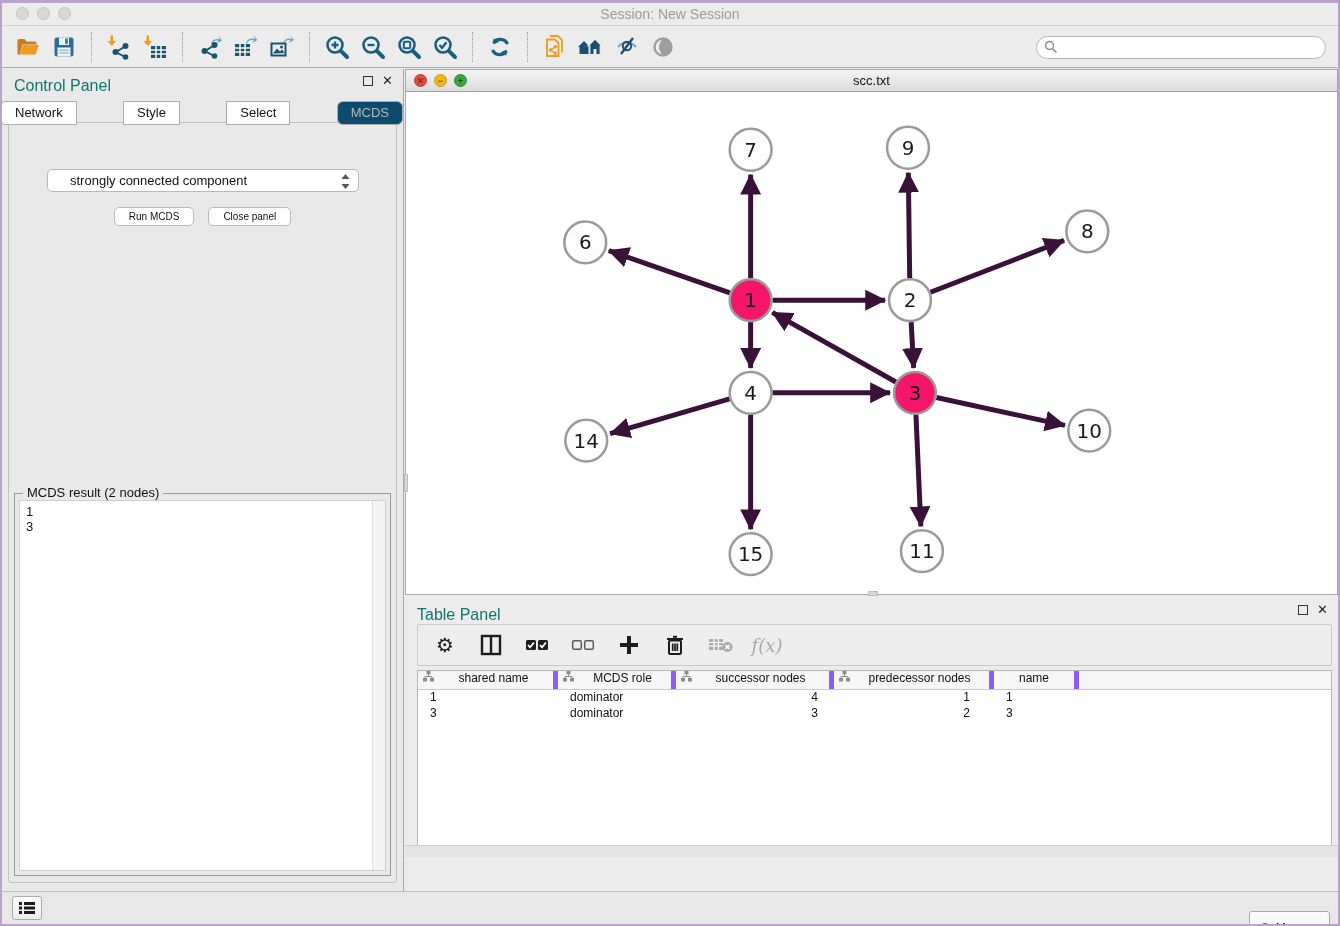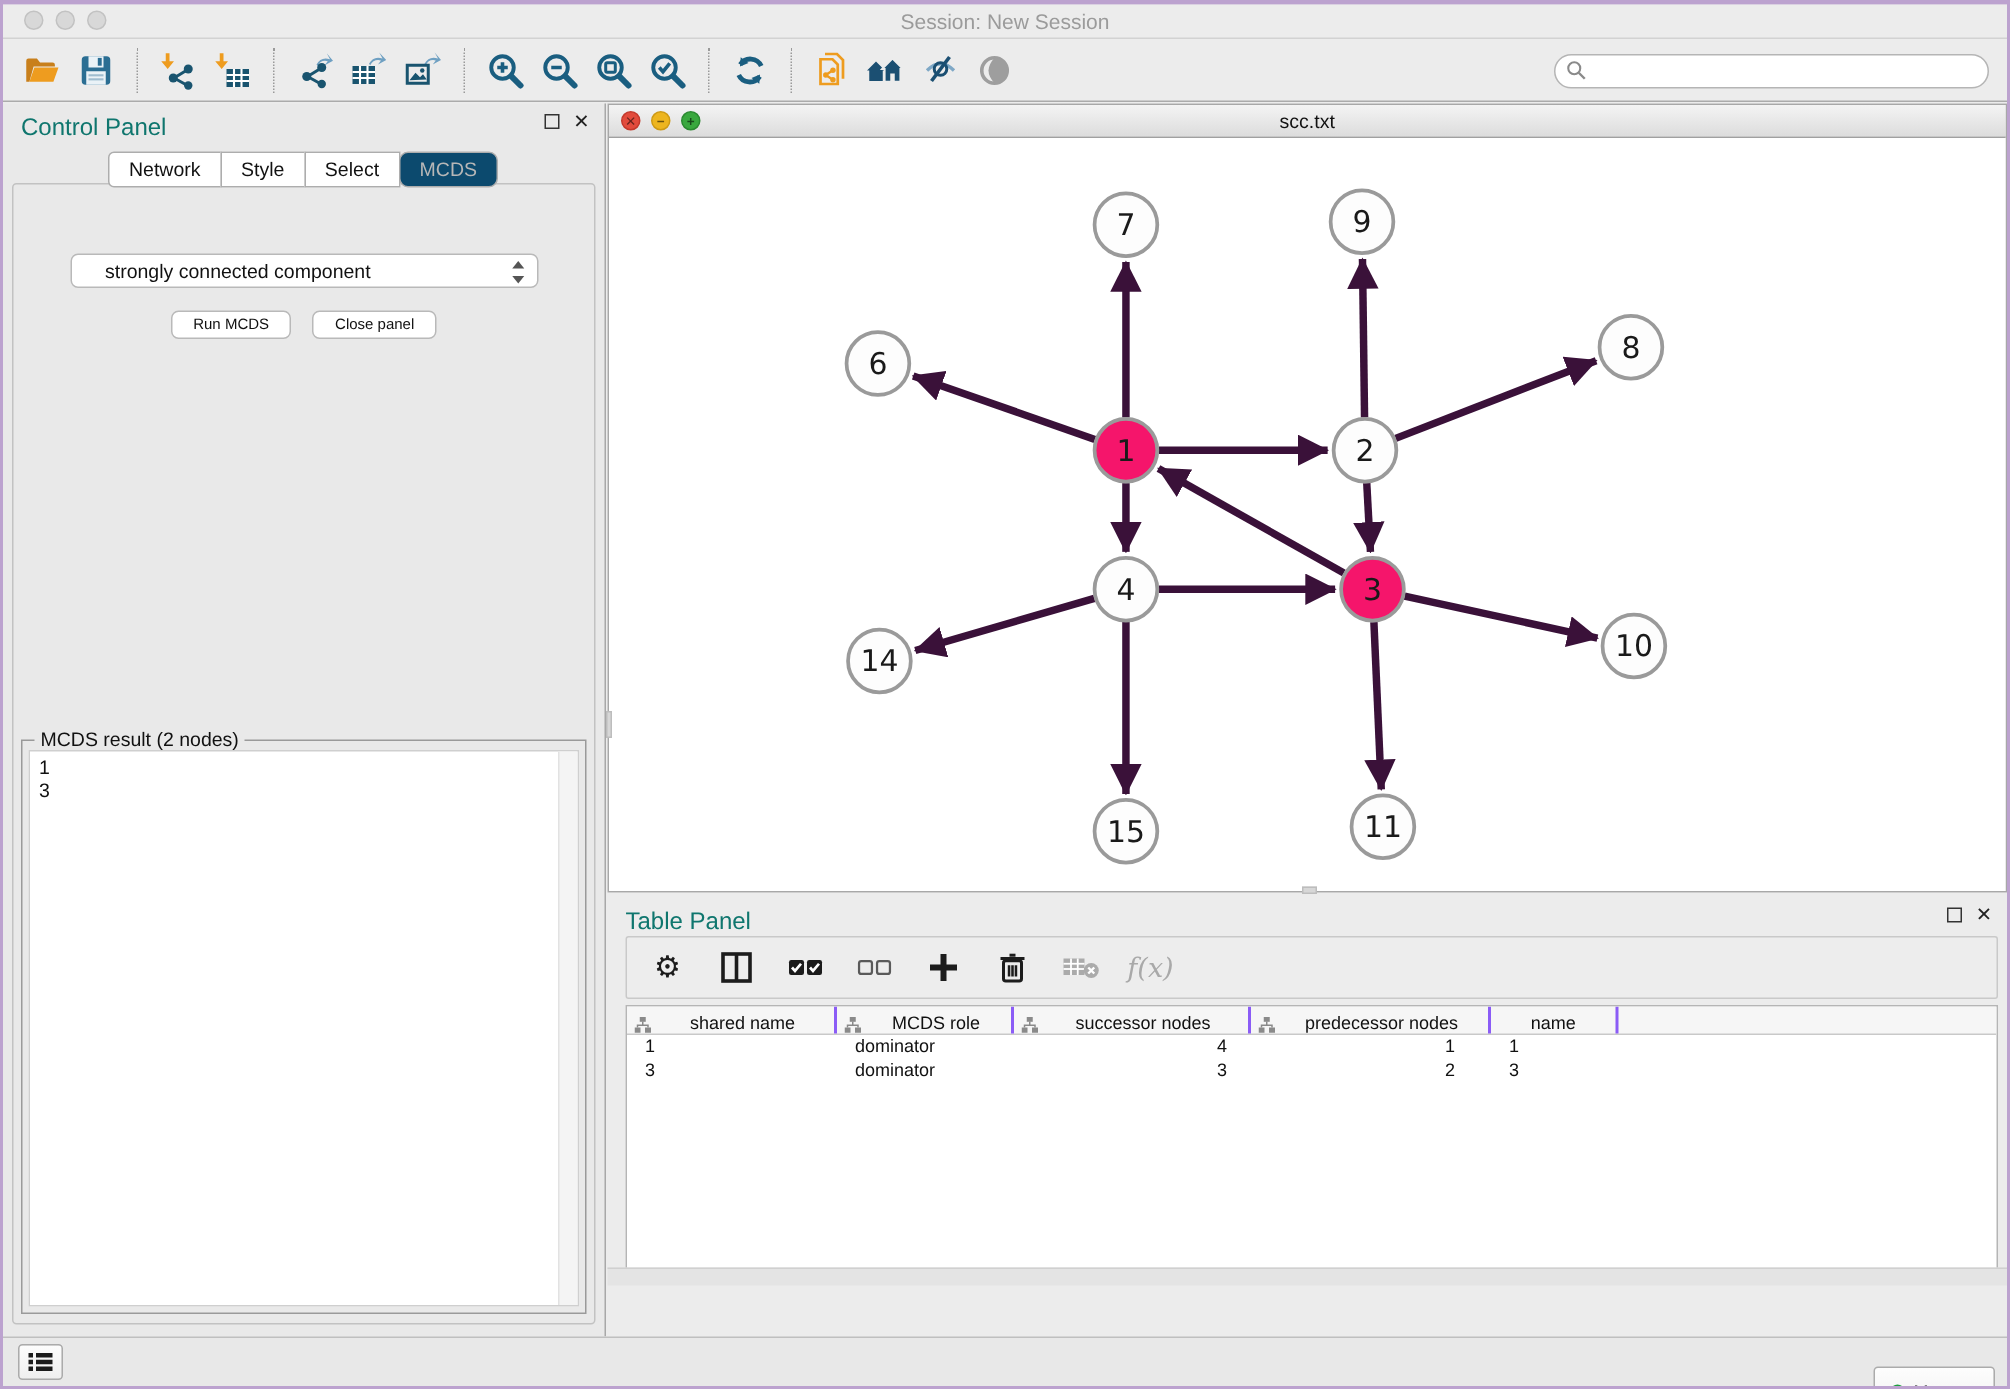--- a/index.html
+++ b/index.html
@@ -25,21 +25,21 @@
   .search-glyph { position:absolute; left:8px; top:4px; }
 
   
   .control-panel { position:absolute; left:0; top:66px; width:402px; bottom:33px; background:#E9E9E9;
                    border-right:1px solid #A8A8A8; }
   .panel-head { position:relative; height:28px; }
   .panel-title { position:absolute; left:12px; top:8px; font-size:16px; color:#0f766e; }
   .panel-icons { position:absolute; right:10px; top:7px; display:flex; gap:9px; align-items:center; }
   .float-box { width:10px; height:10px; border:1.5px solid #333; display:inline-block; }
   .close-x { font-size:13px; font-weight:bold; color:#222; line-height:10px; }
-  .ctabs { display:flex; justify-content:center; margin-top:4px; position:relative; z-index:2; }
+  .ctabs { display:flex; justify-content:space-between; margin-top:4px; position:relative; z-index:2; }
   .ctab { background:#fff; border:1px solid #ADADAD; padding:3px 13px 4px; font-size:13px; margin-left:-1px; color:#111; }
   .ctab:first-child { border-radius:4px 0 0 4px; }
   .ctab:last-child { border-radius:0 6px 6px 0; }
   .ctab.active { background:#0c4a6e; color:#B7B7B7; border-radius:6px; }
   .ctab-content { position:absolute; left:6px; right:6px; top:53px; bottom:8px; border:1px solid #C2C2C2;
                   border-radius:3px; background:#E9E9E9; }
   .opt-label { text-align:center; margin-top:22px; font-size:13px; color:#111; }
   .dropdown { position:absolute; left:38px; top:46px; width:312px; height:23px; background:#fff;
               border:1px solid #B9B9B9; border-radius:5px; font-size:13px; display:flex; align-items:center;
               padding-left:22px; color:#111; }
@@ -74,21 +74,21 @@
   
   .table-panel { position:absolute; left:0; right:0; top:529px; bottom:0; background:#ECECEC; }
   .tp-head { position:relative; height:24px; }
   .tp-toolbar { position:absolute; left:12px; right:6px; top:26px; height:42px; background:#EDEDED;
                 border:1px solid #C9C9C9; border-radius:2px; display:flex; align-items:center; padding-left:14px; gap:20px; }
   .tp-ic { width:26px; height:26px; display:flex; align-items:center; justify-content:center; }
   .fx { font-family:"DejaVu Serif",serif; font-style:italic; font-size:18px; color:#A9A9A9; }
   .gear-glyph { font-size:20px; color:#1C1C1C; line-height:20px; }
   .data-table { position:absolute; left:12px; right:6px; top:72px; height:178px; background:#fff; border:1px solid #B5B5B5; overflow:hidden; }
   .dt-header { display:flex; height:19px; background:#F6F6F6; border-bottom:1px solid #C9C9C9; }
-  .dt-hcell { display:flex; align-items:flex-end; border-right:2px solid #8b5cf6; font-size:12px; color:#111; position:relative; }
+  .dt-hcell { display:flex; align-items:flex-start; border-right:5px solid #8b5cf6; font-size:12px; color:#111; position:relative; }
   .dt-hcell .lbl { margin:0 auto; }
   .tree-ic { margin-left:5px; flex:0 0 auto; }
   .dt-row { display:flex; height:16px; font-size:12px; color:#111; }
   .dt-cell { overflow:hidden; white-space:nowrap; }
 
   .tp-tabs { position:absolute; left:0; right:0; bottom:9px; display:flex; justify-content:center; }
   .seg { display:inline-flex; border:1px solid #ABABAB; border-radius:5px; overflow:hidden; background:#fff; }
   .seg-tab { padding:3px 12px 4px; font-size:13px; border-left:1px solid #C6C6C6; color:#111; background:#fff; }
   .seg-tab:first-child { border-left:none; }
   .seg-tab.active { background:#E3E3E3; color:#C2C2C2; text-shadow:0 1px 0 #fff; }

